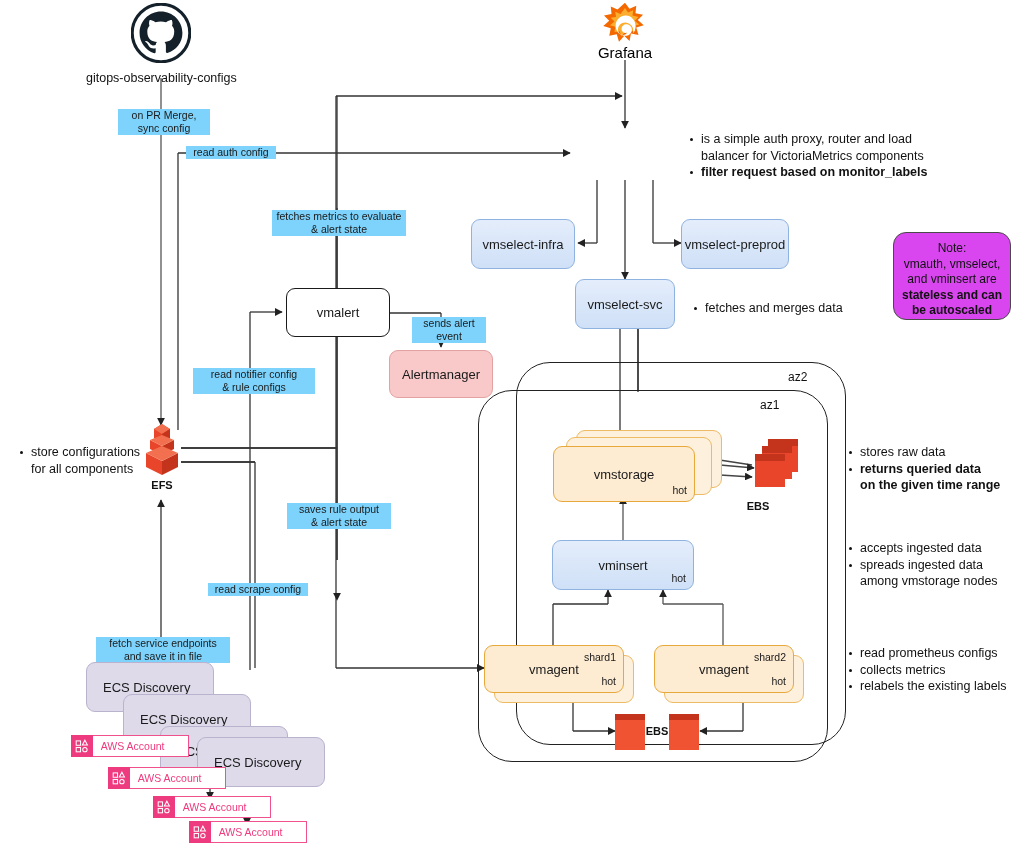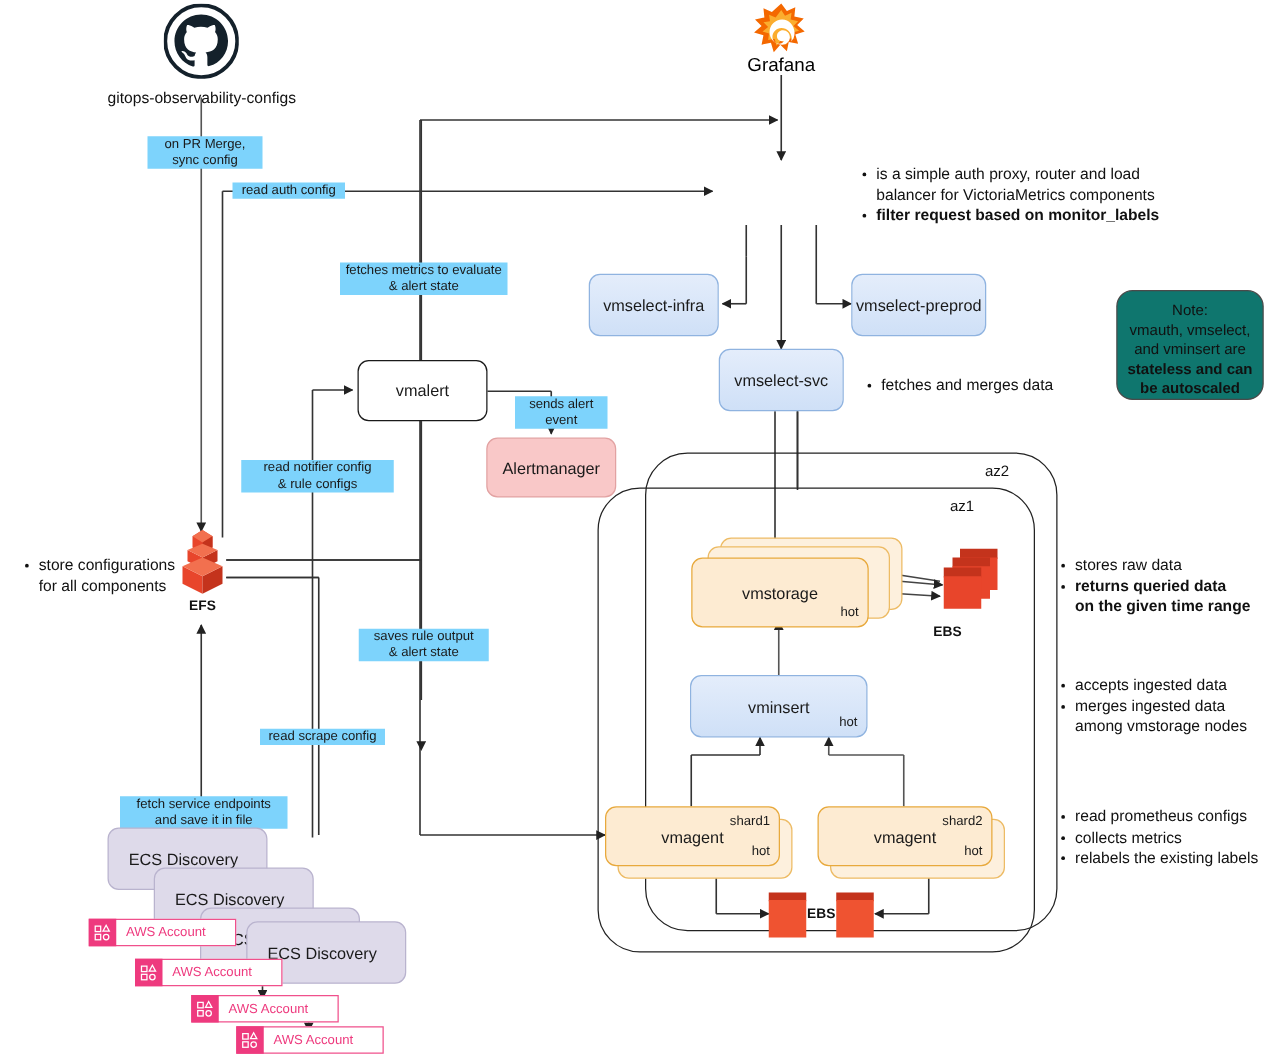--- a/index.html
+++ b/index.html
@@ -91,21 +91,21 @@
     width: 3px; height: 3px;
     border-radius: 50%;
     background: #111111;
   }
   .bullet-list .bi.bold { font-weight: bold; }
   .note-box {
     position: absolute;
     box-sizing: border-box;
     border: 1.2px solid #4a4a4a;
     border-radius: 13px;
-    background: #0f766e;
+    background: #d946ef;
     font-size: 12px;
     line-height: 15.5px;
     text-align: center;
     color: #111;
     padding-top: 8px;
   }
   .note-box .nb { display:block; }
   .note-box .nb.bold { font-weight: bold; }
   .az-box {
     position: absolute;
@@ -497,21 +497,21 @@
   </div>
 
   <div class="bullet-list" data-name="annotation-vmstorage" style="left:847px; top:444px; width:175px;">
     <div class="bi" data-name="annotation-vmstorage-item-1">stores raw data</div>
     <div class="bi bold" data-name="annotation-vmstorage-item-2">returns queried data</div>
     <div class="bi bold" data-name="annotation-vmstorage-item-2-cont"><span>on the given time range</span></div>
   </div>
 
   <div class="bullet-list" data-name="annotation-vminsert" style="left:847px; top:540px; width:175px;">
     <div class="bi" data-name="annotation-vminsert-item-1">accepts ingested data</div>
-    <div class="bi" data-name="annotation-vminsert-item-2">merges ingested data</div>
+    <div class="bi" data-name="annotation-vminsert-item-2">spreads ingested data</div>
     <div class="bi" data-name="annotation-vminsert-item-2-cont"><span>among vmstorage nodes</span></div>
   </div>
 
   <div class="bullet-list" data-name="annotation-vmagent" style="left:847px; top:645px; width:180px;">
     <div class="bi" data-name="annotation-vmagent-item-1">read prometheus configs</div>
     <div class="bi" data-name="annotation-vmagent-item-2">collects metrics</div>
     <div class="bi" data-name="annotation-vmagent-item-3">relabels the existing labels</div>
   </div>
 
 </div>

